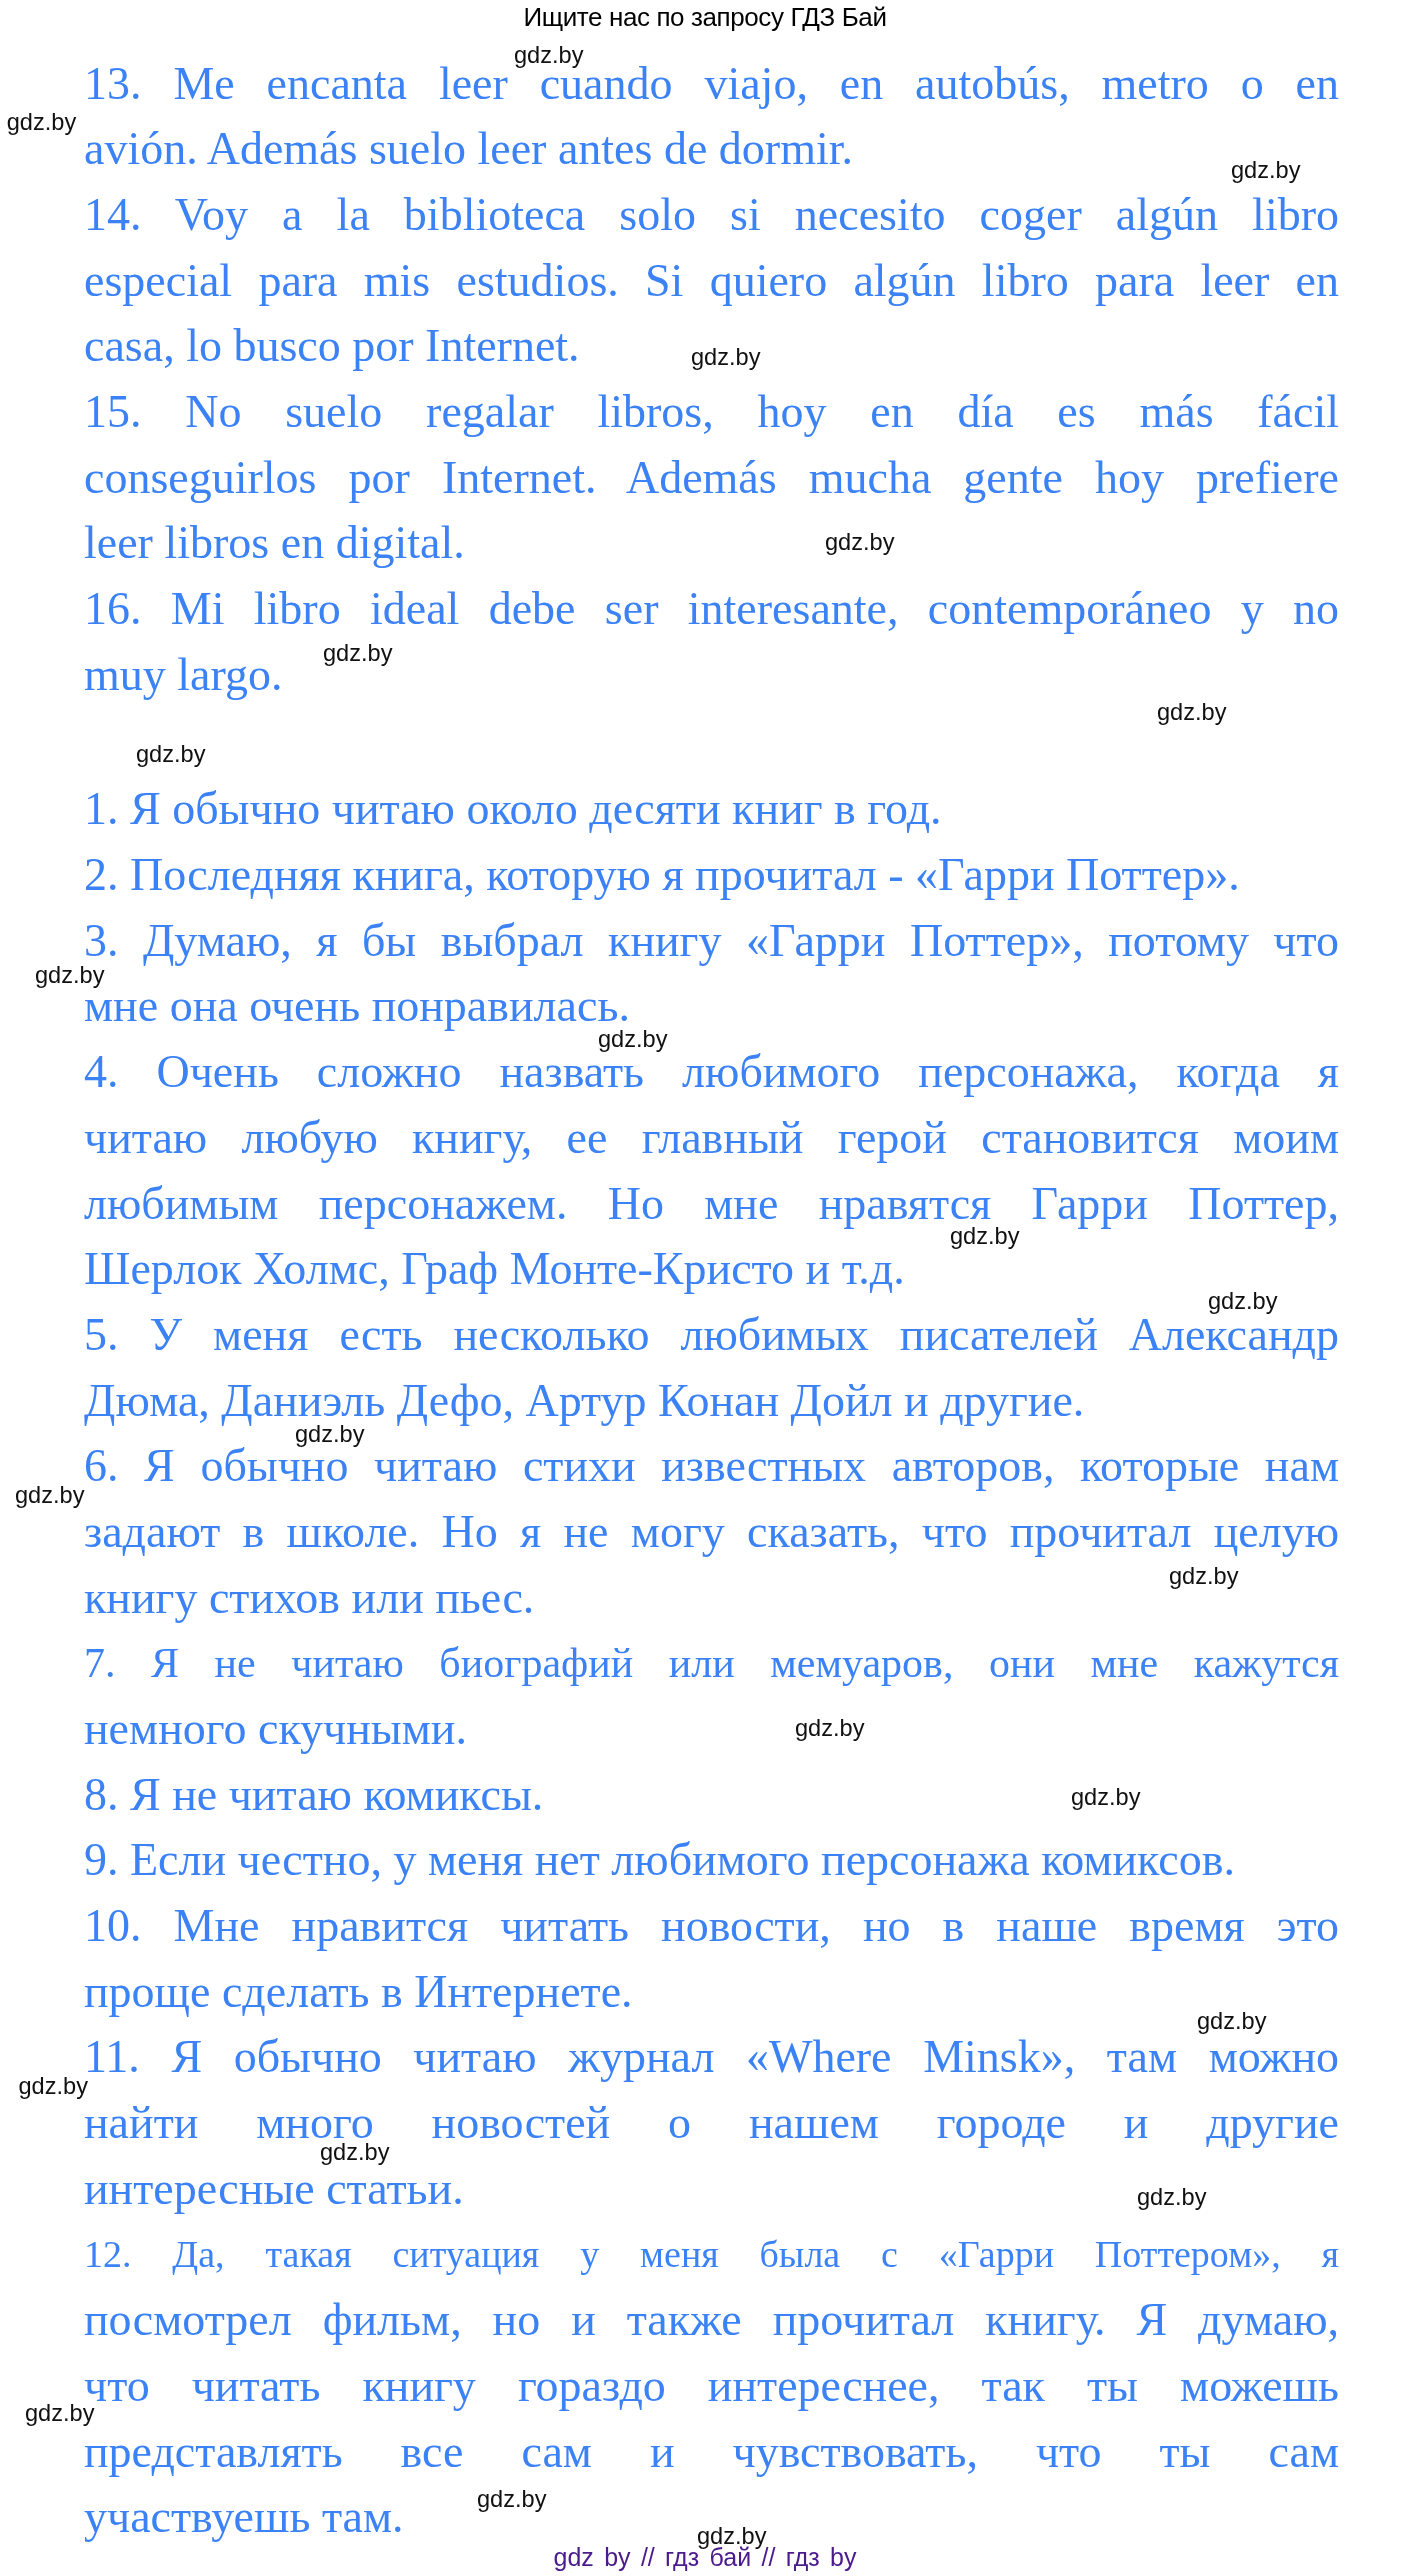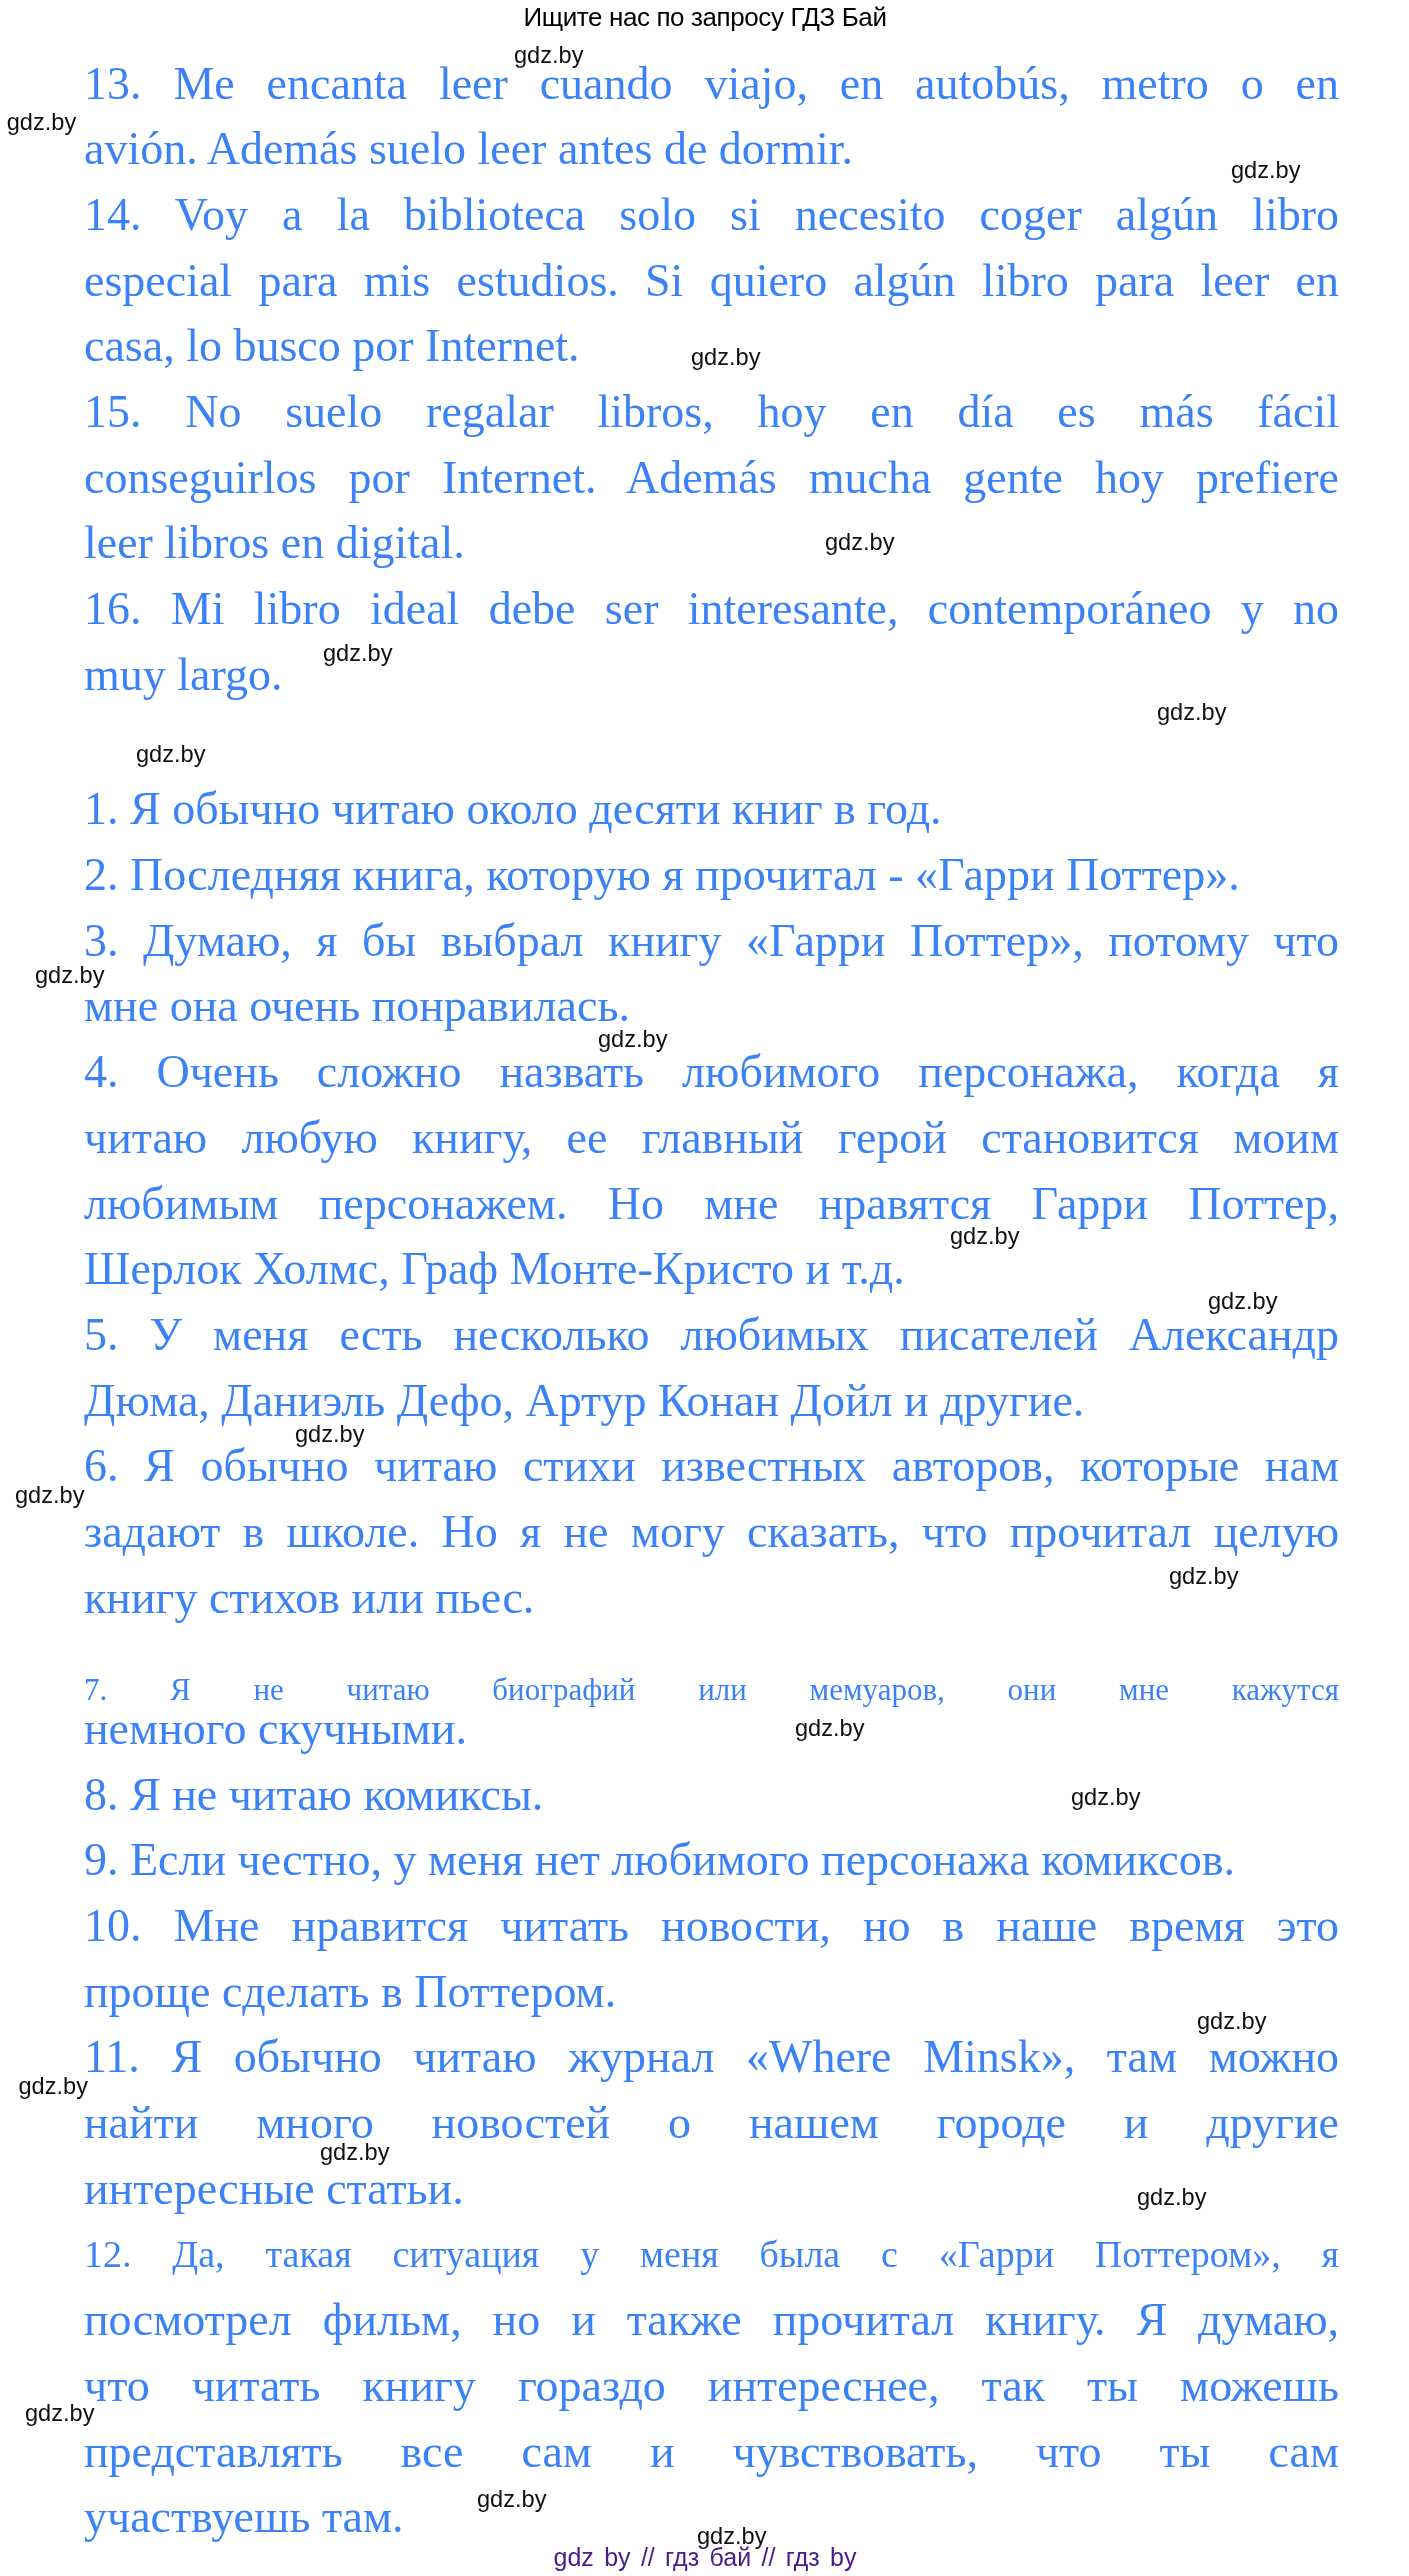--- a/index.html
+++ b/index.html
@@ -48,26 +48,26 @@
       <div class="line" style="top: 973px; font-size: 46px;">мне она очень понравилась.</div>
       <div class="line j" style="top: 1039px; font-size: 46px;">4. Очень сложно назвать любимого персонажа, когда я</div>
       <div class="line j" style="top: 1105px; font-size: 46px;">читаю любую книгу, ее главный герой становится моим</div>
       <div class="line j" style="top: 1171px; font-size: 46px;">любимым персонажем. Но мне нравятся Гарри Поттер,</div>
       <div class="line" style="top: 1236px; font-size: 46px;">Шерлок Холмс, Граф Монте-Кристо и т.д.</div>
       <div class="line j" style="top: 1302px; font-size: 46px;">5. У меня есть несколько любимых писателей Александр</div>
       <div class="line" style="top: 1368px; font-size: 46px;">Дюма, Даниэль Дефо, Артур Конан Дойл и другие.</div>
       <div class="line j" style="top: 1433px; font-size: 46px;">6. Я обычно читаю стихи известных авторов, которые нам</div>
       <div class="line j" style="top: 1499px; font-size: 46px;">задают в школе. Но я не могу сказать, что прочитал целую</div>
       <div class="line" style="top: 1565px; font-size: 46px;">книгу стихов или пьес.</div>
-      <div class="line j" style="top: 1630px; font-size: 31px; margin-top: 27px;">7. Я не читаю биографий или мемуаров, они мне кажутся</div>
+      <div class="line j" style="top: 1630px; font-size: 42px;">7. Я не читаю биографий или мемуаров, они мне кажутся</div>
       <div class="line" style="top: 1696px; font-size: 46px;">немного скучными.</div>
       <div class="line" style="top: 1762px; font-size: 46px;">8. Я не читаю комиксы.</div>
       <div class="line" style="top: 1827px; font-size: 46px;">9. Если честно, у меня нет любимого персонажа комиксов.</div>
       <div class="line j" style="top: 1893px; font-size: 46px;">10. Мне нравится читать новости, но в наше время это</div>
-      <div class="line" style="top: 1959px; font-size: 46px;">проще сделать в Поттером.</div>
+      <div class="line" style="top: 1959px; font-size: 46px;">проще сделать в Интернете.</div>
       <div class="line j" style="top: 2024px; font-size: 46px;">11. Я обычно читаю журнал «Where Minsk», там можно</div>
       <div class="line j" style="top: 2090px; font-size: 46px;">найти много новостей о нашем городе и другие</div>
       <div class="line" style="top: 2156px; font-size: 46px;">интересные статьи.</div>
       <div class="line j" style="top: 2221px; font-size: 38px;">12. Да, такая ситуация у меня была с «Гарри Поттером», я</div>
       <div class="line j" style="top: 2287px; font-size: 46px;">посмотрел фильм, но и также прочитал книгу. Я думаю,</div>
       <div class="line j" style="top: 2353px; font-size: 46px;">что читать книгу гораздо интереснее, так ты можешь</div>
       <div class="line j" style="top: 2419px; font-size: 46px;">представлять все сам и чувствовать, что ты сам</div>
       <div class="line" style="top: 2484px; font-size: 46px;">участвуешь там.</div>
     </div>
   <div id="wms">

